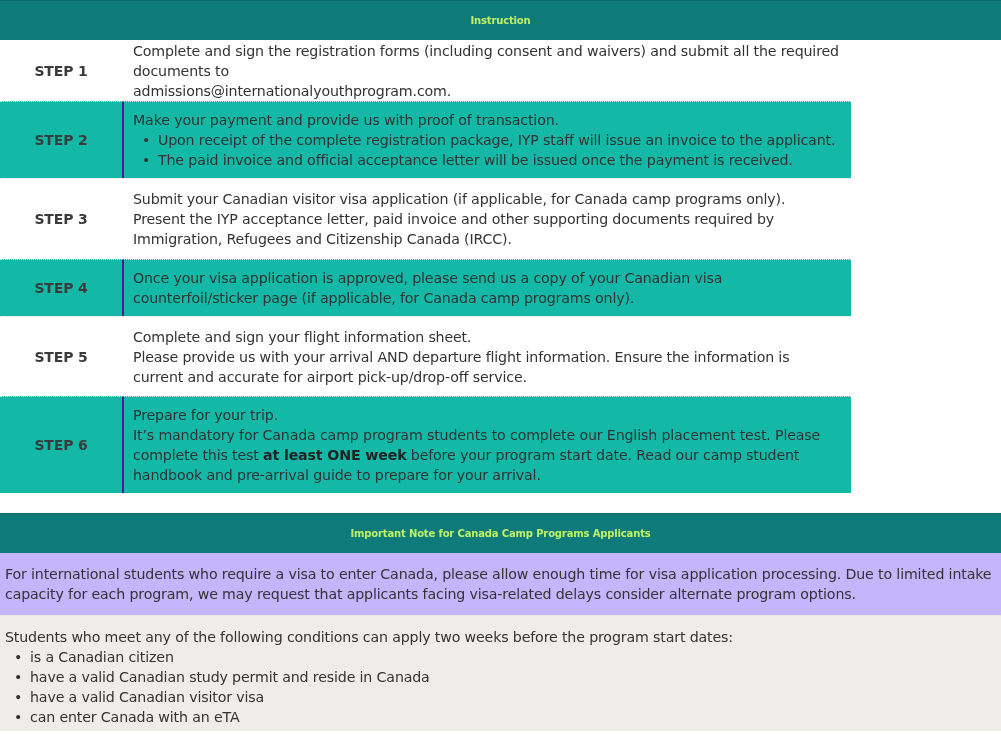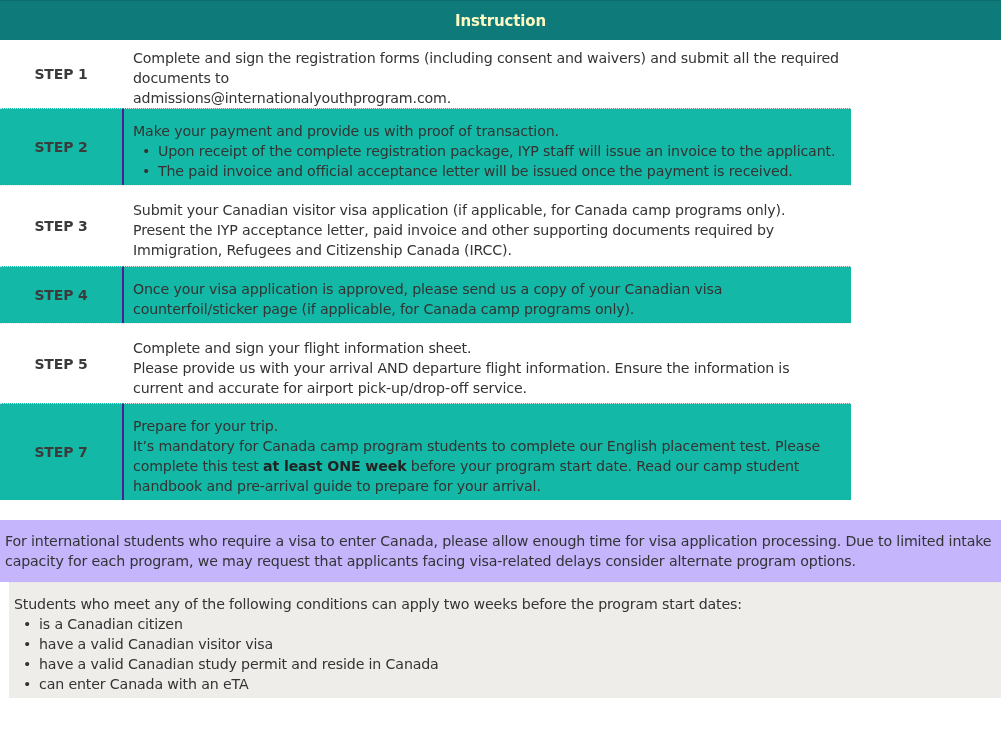--- a/index.html
+++ b/index.html
@@ -1,39 +1,39 @@
 <!DOCTYPE html>
 <html><head>
 <meta charset="utf-8">
 <style>
   * { box-sizing: border-box; margin: 0; padding: 0; }
   html, body { width: 1001px; height: 734px; background: #ffffff; overflow: hidden; }
   body { font-family: "DejaVu Sans", "Liberation Sans", sans-serif; color: #333333; font-size: 14.2px; letter-spacing: -0.15px; }
   .header {
-    background: #0e7b7a; color: #fef9c3; font-weight: bold; text-align: center;
-    font-size: 15px; height: 40px; line-height: 40px; border-top: 1px solid #0a6d6c;
+    background: #0e7b7a; color: #bef264; font-weight: bold; text-align: center;
+    font-size: 10px; height: 40px; line-height: 40px; border-top: 1px solid #0a6d6c;
   }
   table.steps { width: 851px; border-collapse: separate; border-spacing: 0; }
   table.steps td { vertical-align: middle; }
   td.step-label {
     width: 124px; text-align: center; font-weight: bold; font-size: 14px; color: #3b3b3b;
     border-right: 2px solid #ffffff;
   }
-  td.step-body { padding: 8px 12px 0 9px; line-height: 20px; }
+  td.step-body { padding: 0 12px 0 9px; line-height: 20px; }
   tr.odd td { background: #ffffff; }
   tr.even td { background: #14b8a6; }
   tr.even td.step-label { border-right: 2px solid #4c1d95; }
   tr.steprow td { border-top: 1px dotted #e6e4e0; }
   .email { color: #333333; cursor: pointer; }
   ul.bullets { list-style: none; padding-left: 8px; }
   ul.bullets li { position: relative; padding-left: 17px; }
   ul.bullets li::before { content: "•"; position: absolute; left: 1px; top: 0; }
   .gap { height: 20px; }
   .note-para { background: #c4b5fd; padding: 11px 5px 24px 5px; line-height: 20px; height: 62px; }
-  .note-cond { background: #efedea; padding: 11px 5px 6px 5px; line-height: 20px; height: 116px; border-top: 1px dotted #e6e4e0; margin-left: 9px; }
+  .note-cond { background: #efedea; padding: 11px 5px 6px 5px; line-height: 20px; height: 116px; border-top: 1px dotted #e6e4e0; }
   b { font-weight: bold; color: #222222; }
 </style>
 </head>
 <body>
 
 <div>
   <div class="header">Instruction</div>
 
   <table class="steps">
     <tbody>
@@ -68,36 +68,37 @@
       </td>
     </tr>
     <tr class="odd steprow" style="height:80px;">
       <td class="step-label">STEP 5</td>
       <td class="step-body">
         <div>Complete and sign your flight information sheet.</div>
         <div>Please provide us with your arrival AND departure flight information. Ensure the information is current and accurate for airport pick-up/drop-off service.</div>
       </td>
     </tr>
     <tr class="even steprow" style="height:97px;">
-      <td class="step-label">STEP 7</td>
+      <td class="step-label">STEP 6</td>
       <td class="step-body">
         <div>Prepare for your trip.</div>
         <div><span>It’s mandatory for Canada camp program students to complete our English placement test. Please complete this test </span><b>at least ONE week</b><span> before your program start date. Read our camp student handbook and pre-arrival guide to prepare for your arrival.</span></div>
       </td>
     </tr>
   </tbody>
     </table>
 </div>
 
 <div class="gap"></div>
 
 <div>
+  <div class="header">Important Note for Canada Camp Programs Applicants</div>
   <div class="note-para">For international students who require a visa to enter Canada, please allow enough time for visa application processing. Due to limited intake capacity for each program, we may request that applicants facing visa-related delays consider alternate program options.</div>
   <div class="note-cond">
     <div>Students who meet any of the following conditions can apply two weeks before the program start dates:</div>
     <ul class="bullets">
       <li>is a Canadian citizen</li>
+      <li>have a valid Canadian study permit and reside in Canada</li>
       <li>have a valid Canadian visitor visa</li>
-      <li>have a valid Canadian study permit and reside in Canada</li>
       <li>can enter Canada with an eTA</li>
     </ul>
   </div>
 </div>
 
 </body></html>

